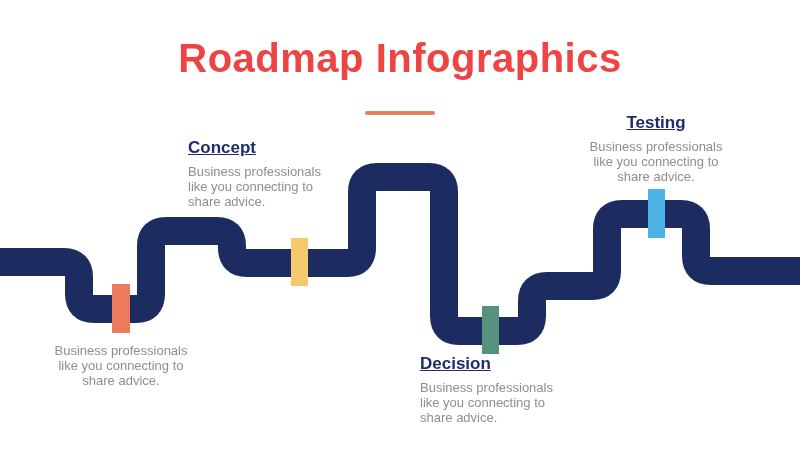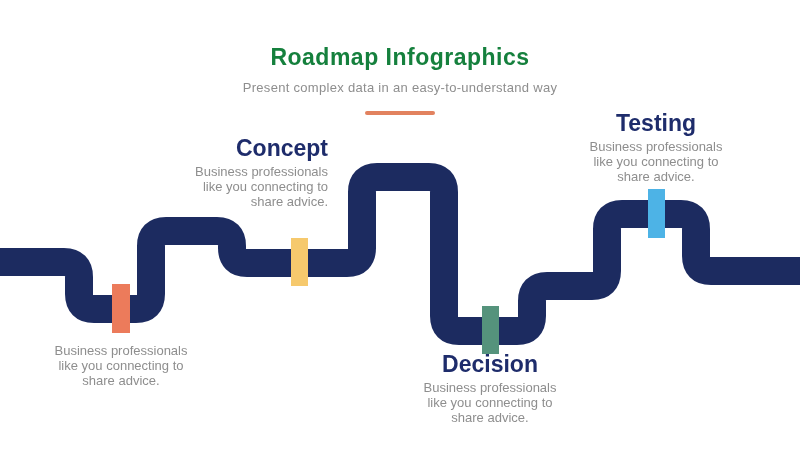--- a/index.html
+++ b/index.html
@@ -1,51 +1,50 @@
 <!DOCTYPE html>
 <html><head>
 <meta charset="utf-8">
 <style>
   * { margin: 0; padding: 0; box-sizing: border-box; }
   html, body { width: 800px; height: 450px; overflow: hidden; background: #ffffff; }
   body { font-family: "Liberation Sans", "DejaVu Sans", sans-serif; }
   .stage { position: relative; width: 800px; height: 450px; background: #ffffff; }
 
   .slide-title {
-    position: absolute; left: 0; top: 44px; width: 800px;
-    text-align: center; font-size: 23px; font-weight: bold;
-    letter-spacing: 0.5px; color: #15803d;
+    position: absolute; left: 0; top: 36px; width: 800px;
+    text-align: center; font-size: 40px; font-weight: bold;
+    letter-spacing: 0.5px; color: #ef4444;
   }
   .slide-subtitle {
     position: absolute; left: 0; top: 80px; width: 800px;
     text-align: center; font-size: 13px; color: #8e8e8e; letter-spacing: 0.3px;
   }
   .accent-bar {
     position: absolute; left: 365px; top: 111px; width: 70px; height: 4px;
     background: #e2825f; border-radius: 2px;
   }
 
   .road-svg { position: absolute; left: 0; top: 0; width: 800px; height: 450px; }
 
   .milestone { position: absolute; width: 140px; }
-  .milestone .ms-label { font-size: 23px; font-weight: bold; color: #1e2c6b; line-height: 20px; }
+  .milestone .ms-label { font-size: 17px; font-weight: bold; color: #1e2c6b; line-height: 20px; text-decoration: underline; }
   .milestone .ms-desc  { margin-top: 6px; font-size: 13px; color: #8e8e8e; line-height: 15px; }
 
   .ms-release  { left: 51px;  top: 337px; text-align: center; }
-  .ms-concept  { right: 472px; top: 138px; text-align: right; }
-  .ms-decision { left: 420px; top: 354px; text-align: center; }
+  .ms-concept  { right: 472px; top: 138px; text-align: left; }
+  .ms-decision { left: 420px; top: 354px; }
   .ms-testing  { left: 586px; top: 113px; text-align: center; }
 </style>
 </head>
 <body>
 
 <div class="stage">
 
   <div class="slide-title">Roadmap Infographics</div>
-  <div class="slide-subtitle">Present complex data in an easy-to-understand way</div>
   <div class="accent-bar"></div>
 
   <svg class="road-svg" viewBox="0 0 800 450">
     <path fill="none" stroke-width="28" d="M -10 262
              H 64  Q 79 262 79 277   V 294 Q 79 309 94 309
              H 136 Q 151 309 151 294 V 246 Q 151 231 166 231
              H 217 Q 232 231 232 246 V 248 Q 232 263 247 263
              H 347 Q 362 263 362 248 V 192 Q 362 177 377 177
              H 429 Q 444 177 444 192 V 316 Q 444 331 459 331
              H 517 Q 532 331 532 316 V 301 Q 532 286 547 286

